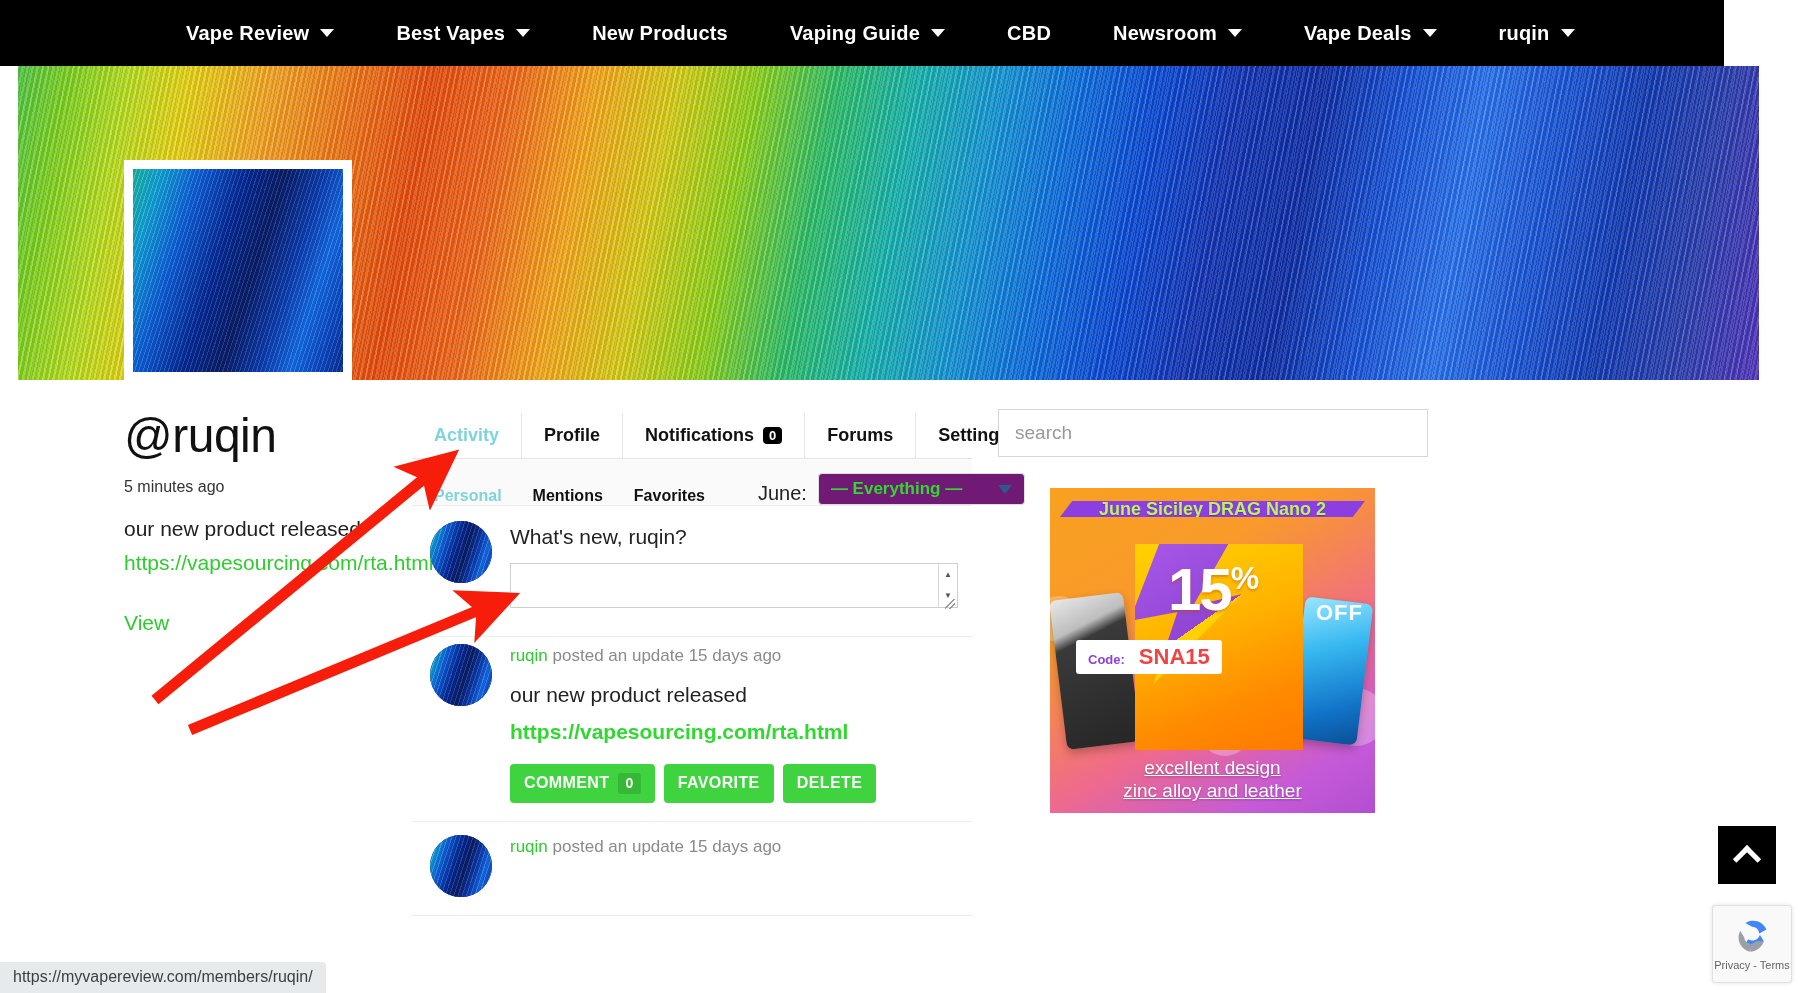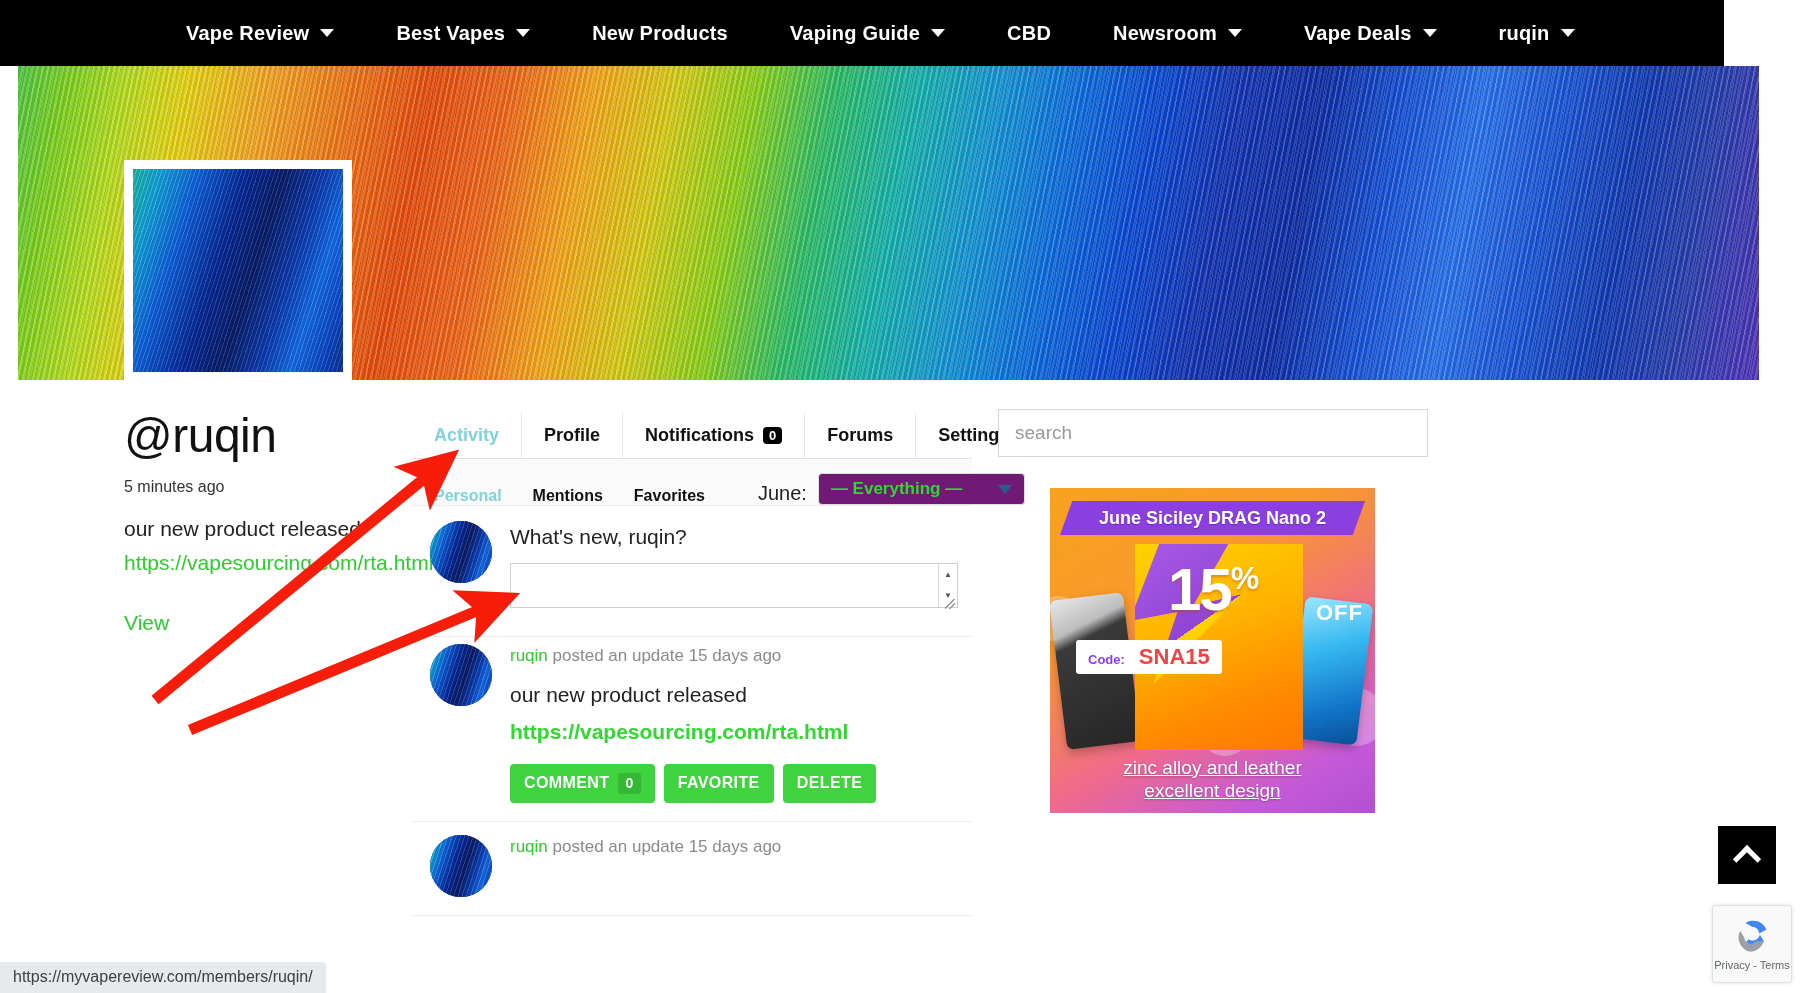--- a/index.html
+++ b/index.html
@@ -274,23 +274,23 @@
 
   .ad {
     position: absolute; left: 1050px; top: 108px;
     width: 325px; height: 325px;
     overflow: hidden;
     background: linear-gradient(150deg, #f8a11f 0%, #f99a2a 30%, #ef6a8c 62%, #c55ad8 85%, #b24fd0 100%);
     cursor: pointer;
   }
   .ad-ribbon {
     position: absolute; left: 10px; top: 13px;
-    width: 305px; height: 34px;
+    width: 305px; height: 16px;
     background: #8b3fe0;
-    color: #ffffff;
+    color: #bef264;
     font-size: 18px; font-weight: bold;
     display: flex; align-items: center; justify-content: center;
     clip-path: polygon(4% 0, 100% 0, 96% 100%, 0% 100%);
     text-shadow: 0 1px 1px rgba(0,0,0,0.25);
     white-space: nowrap;
   }
   .ad-card {
     position: absolute; left: 85px; top: 56px;
     width: 168px; height: 206px;
     background: linear-gradient(160deg, #ffd200 0%, #ffb300 40%, #ff8a00 75%, #ff7a00 100%);
@@ -561,22 +561,22 @@
     </div>
     <div class="ad-percent">
       <span>15</span><span class="pct">%</span>
     </div>
     <div class="ad-off">OFF</div>
     <div class="ad-code">
       <span class="ad-code-label">Code:</span>
       <span class="ad-code-value">SNA15</span>
     </div>
     <div class="ad-tagline">
+      <div>excellent design</div>
       <div>zinc alloy and leather</div>
-      <div>excellent design</div>
     </div>
   </div>
 </div>
 
 <div class="scroll-top">
   <div class="chev-up"></div>
 </div>
 
 <div class="recaptcha">
   <svg class="recap-logo" viewBox="0 0 64 64">

